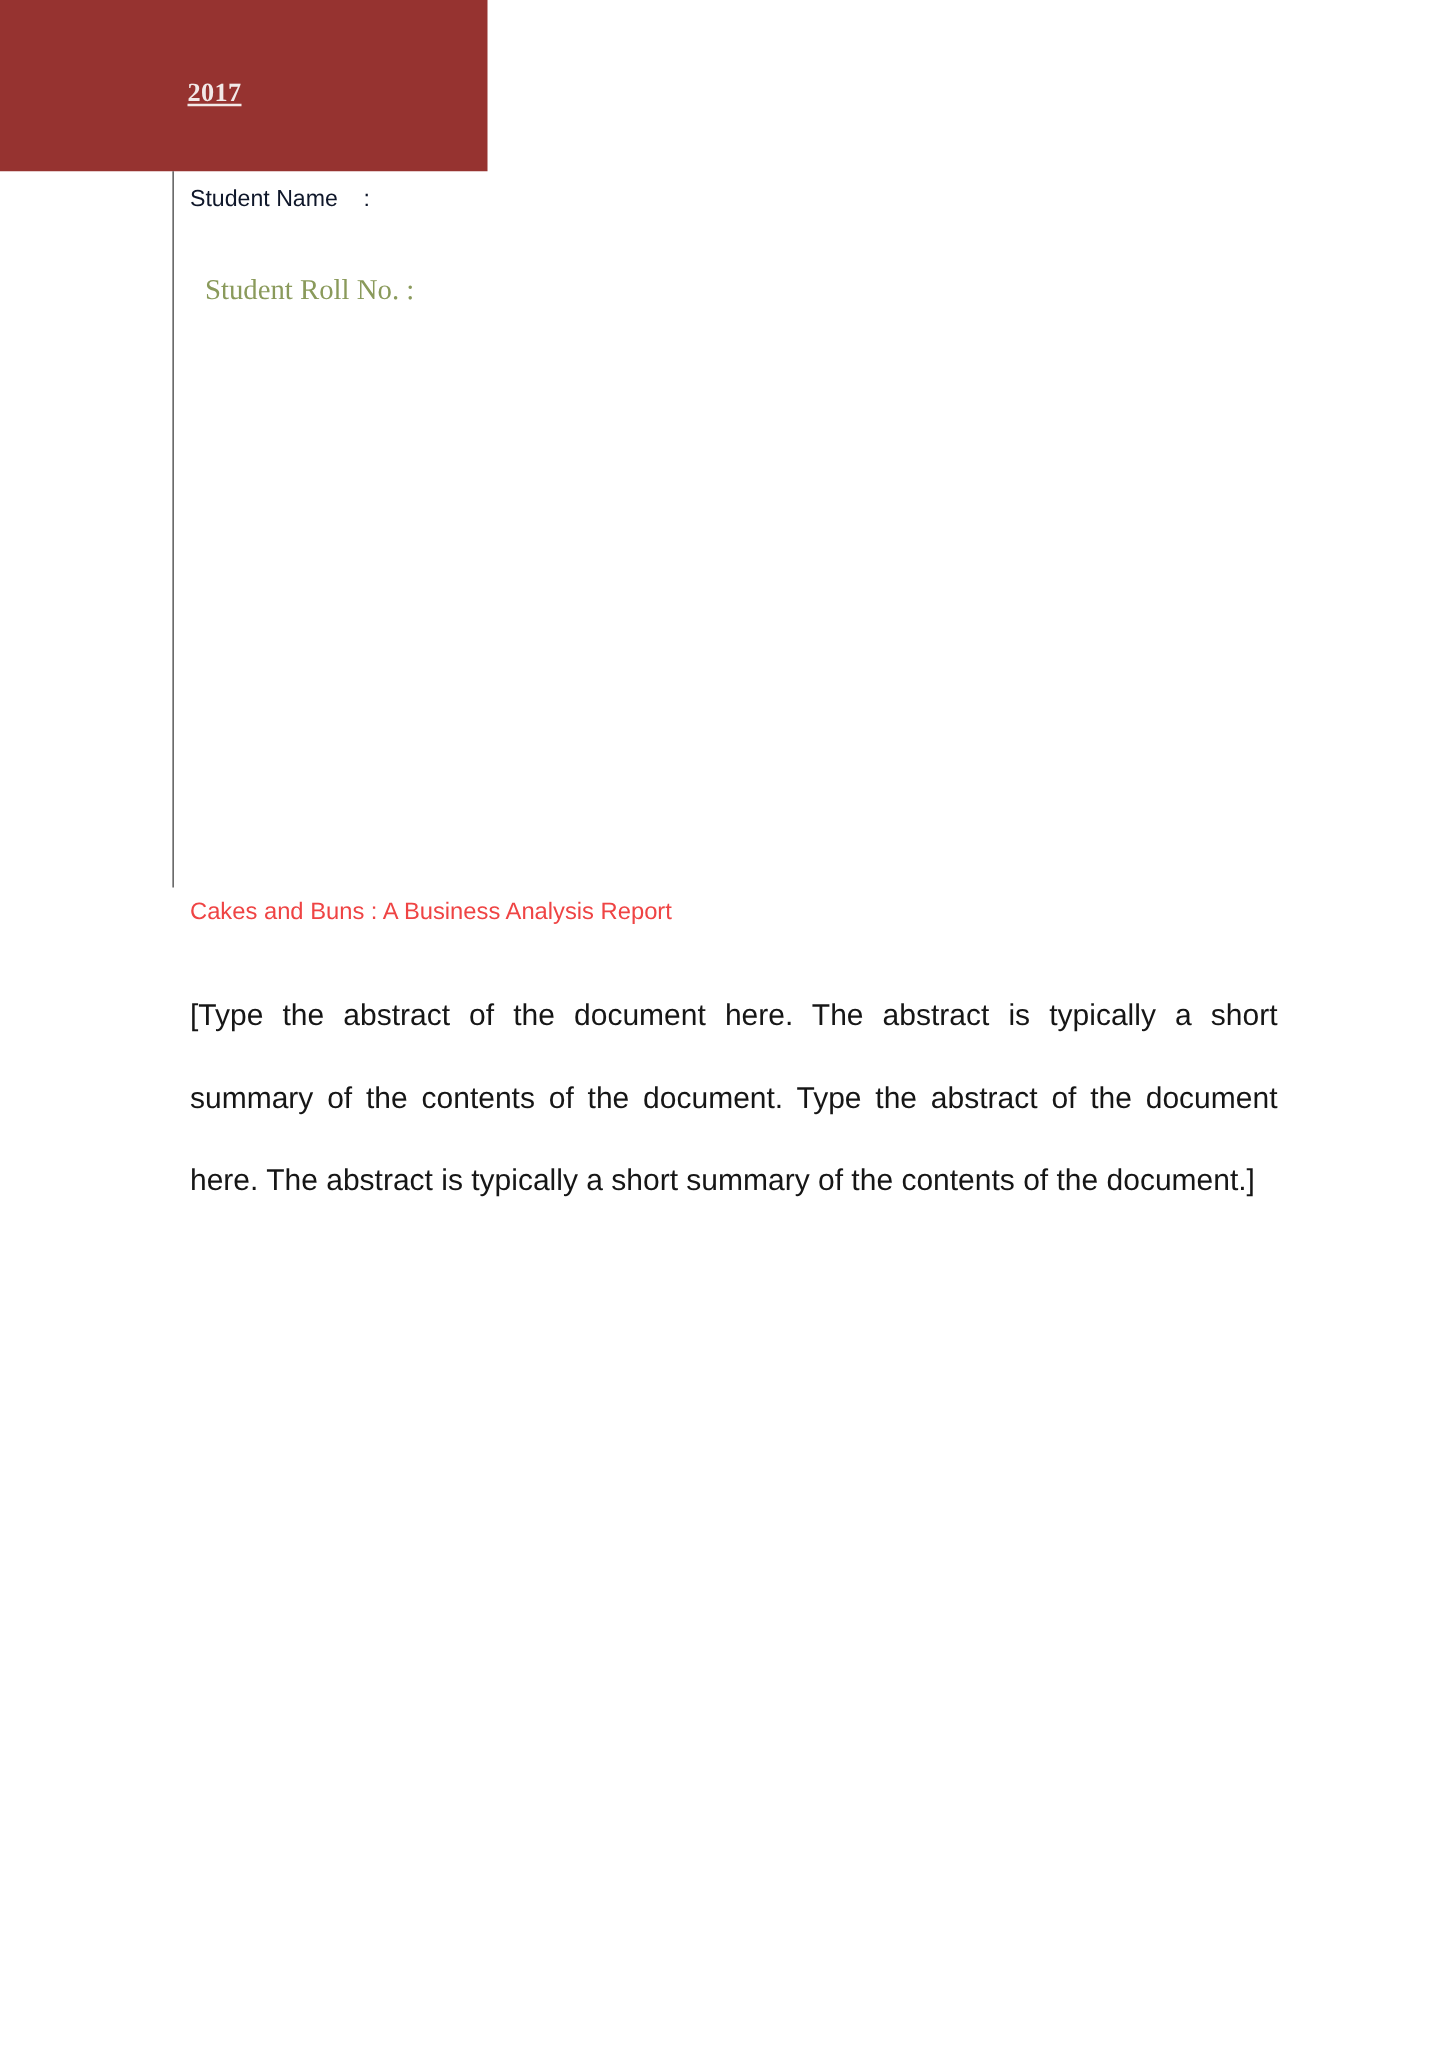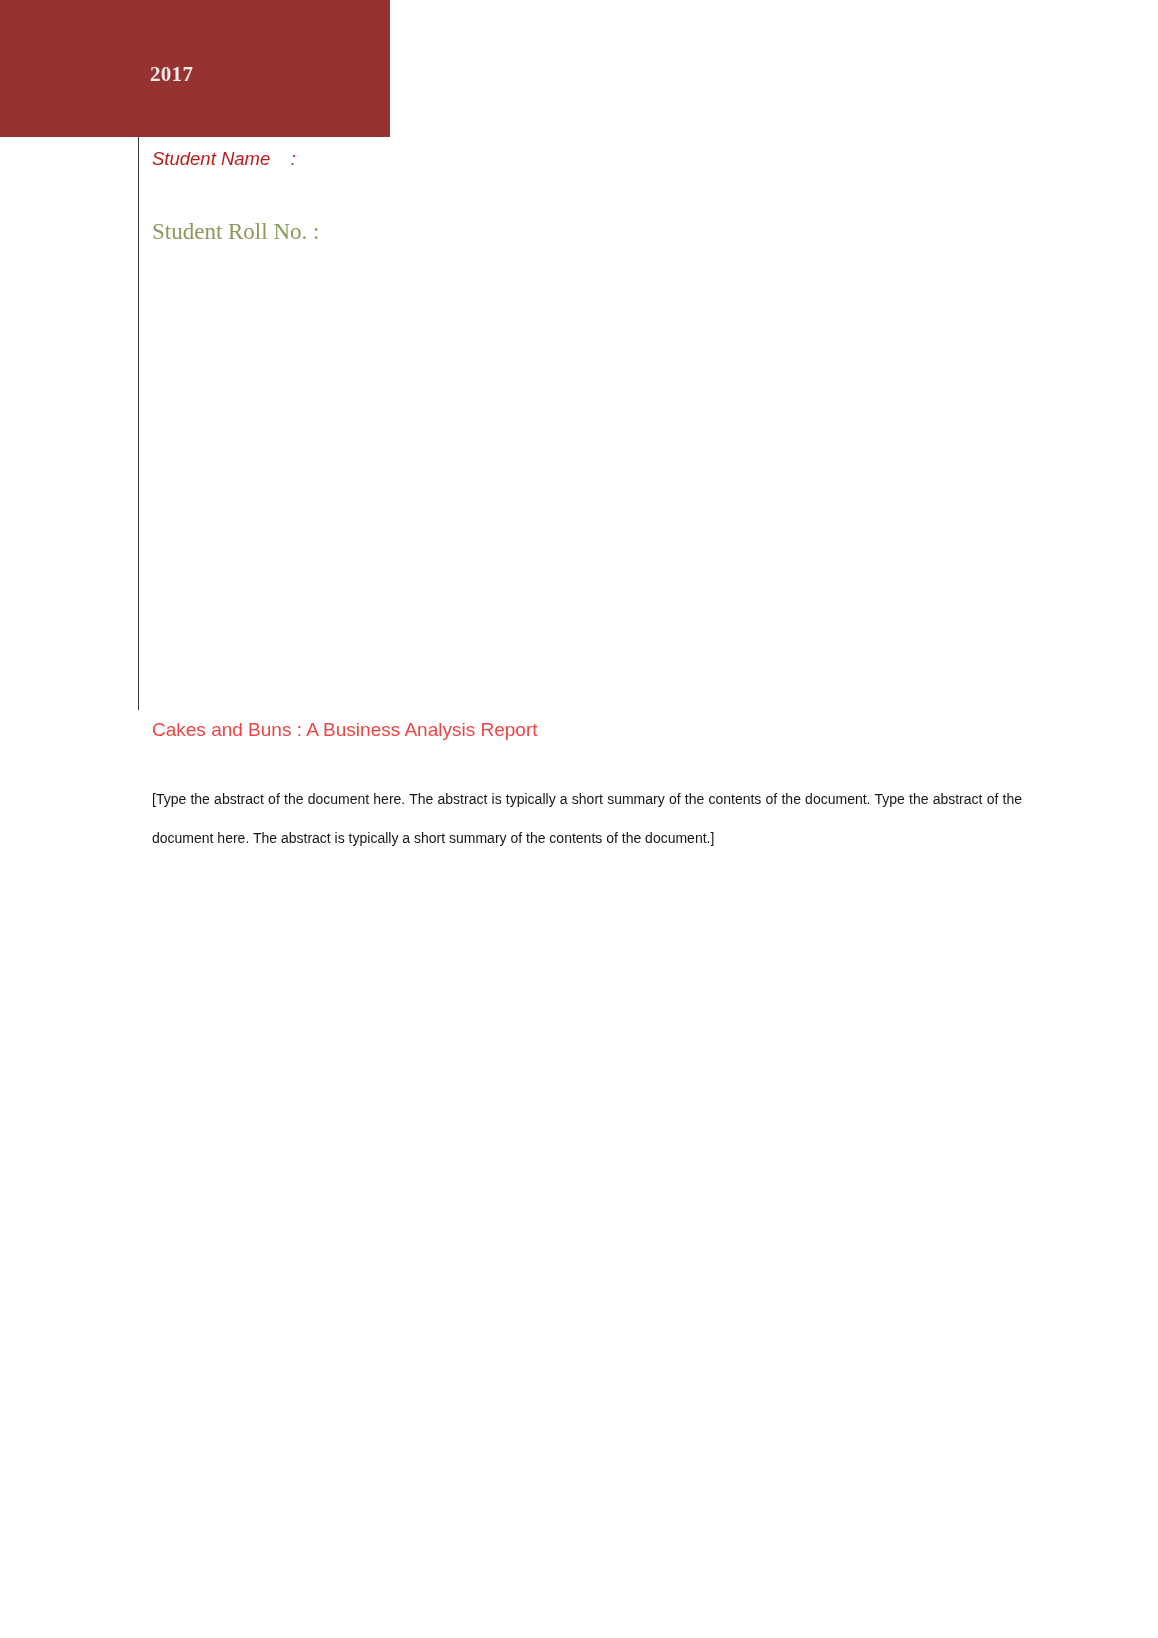--- a/index.html
+++ b/index.html
@@ -27,20 +27,21 @@
   }
   .banner-year {
     position: absolute;
     top: 62px;
     left: 150px;
     font-family: "Liberation Serif", serif;
     font-weight: bold;
     font-size: 21px;
     color: #f2e9e8;
     letter-spacing: 0.3px;
+    text-decoration: underline;
   }
 
   
   .vertical-rule {
     position: absolute;
     top: 137px;
     left: 138px;
     width: 1px;
     height: 573px;
     background: #3b3b3b;
@@ -50,52 +51,51 @@
   .content {
     position: absolute;
     top: 137px;
     left: 152px;
     width: 880px;
   }
 
   .field-line {
     font-family: "Liberation Sans", sans-serif;
     font-size: 18.5px;
-    color: #b91c1c;
+    color: #0f172a;
     line-height: 1.2;
     margin: 11px 0 0 0;
     white-space: pre;
-    font-style: italic;
   }
 
   .roll-line {
     font-family: "Liberation Serif", serif;
     font-size: 23px;
     color: #8a9a5b;
     line-height: 1.2;
-    margin: 48px 0 0 0;
+    margin: 48px 0 0 12px;
     white-space: pre;
   }
 
   .doc-title {
     position: absolute;
     top: 719px;
     left: 152px;
     font-family: "Liberation Sans", sans-serif;
     font-size: 19px;
     color: #ef4444;
   }
 
   .abstract {
     position: absolute;
     top: 780px;
     left: 152px;
     width: 870px;
     font-family: "Liberation Sans", sans-serif;
-    font-size: 14px;
+    font-size: 24px;
     color: #161616;
     line-height: 2.75;
     text-align: justify;
   }
 </style>
 </head>
 <body>
 
 <div class="banner-band"></div>
 <div class="banner-year">2017</div>

